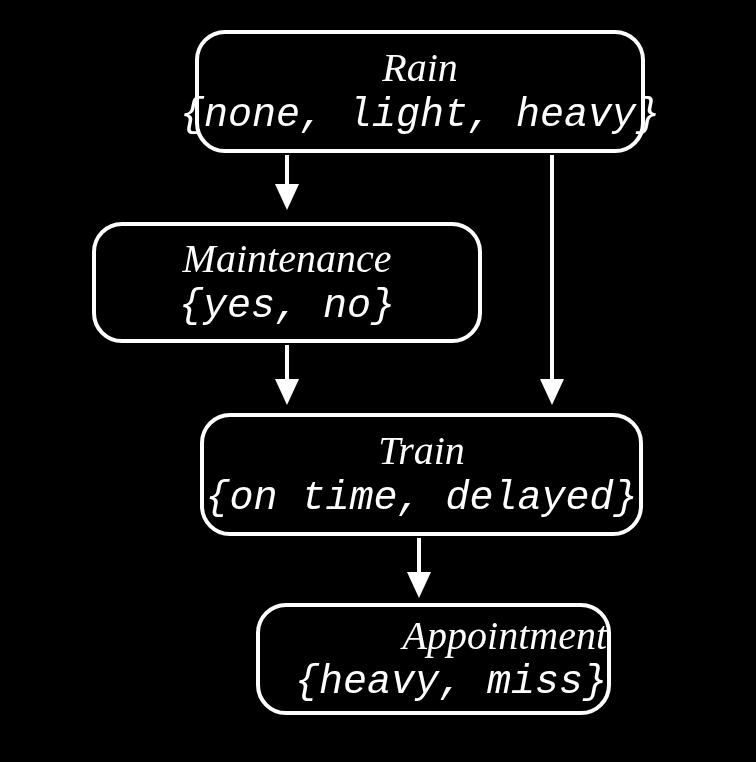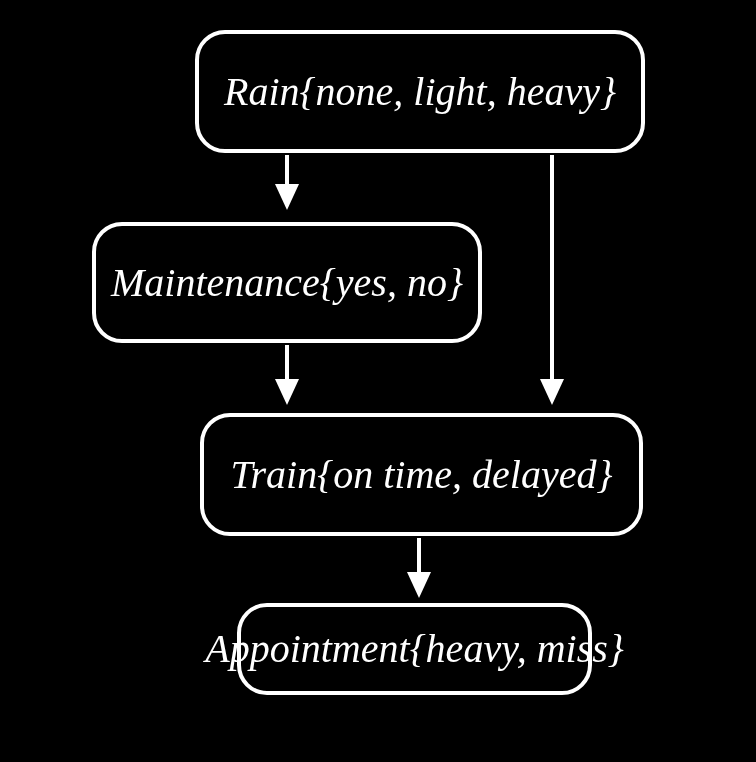--- a/index.html
+++ b/index.html
@@ -15,40 +15,41 @@
     overflow: hidden;
     font-family: "Liberation Serif", "DejaVu Serif", serif;
   }
   .node {
     position: absolute;
     box-sizing: border-box;
     border: 4px solid var(--stroke, #ffffff);
     border-radius: 30px;
     background: var(--bg, #000000);
     display: flex;
-    flex-direction: row;
+    flex-direction: column;
     align-items: center;
     justify-content: center;
     color: var(--ink, #ffffff);
     font-style: italic;
     text-align: center;
     line-height: 1.18;
   }
   .node .node-label {
     font-size: 40px;
     white-space: nowrap;
   }
   .node .node-values {
     font-size: 40px;
     white-space: nowrap;
+    font-family: Liberation Mono, monospace;
   }
   #node-rain        { left: 195px; top:  30px; width: 450px; height: 123px; }
   #node-maintenance { left:  92px; top: 222px; width: 390px; height: 121px; }
   #node-train       { left: 200px; top: 413px; width: 443px; height: 123px; }
-  #node-appointment { left: 237px; top: 603px; width: 355px; height: 92px; }
+  #node-appointment { left: 256px; top: 603px; width: 355px; height: 112px; align-items: flex-end; }
   .edges {
     position: absolute;
     left: 0;
     top: 0;
     width: 756px;
     height: 762px;
   }
   .edges line   { stroke: var(--stroke, #ffffff); stroke-width: 4; }
   .edges polygon{ fill: var(--stroke, #ffffff); }
 </style>

